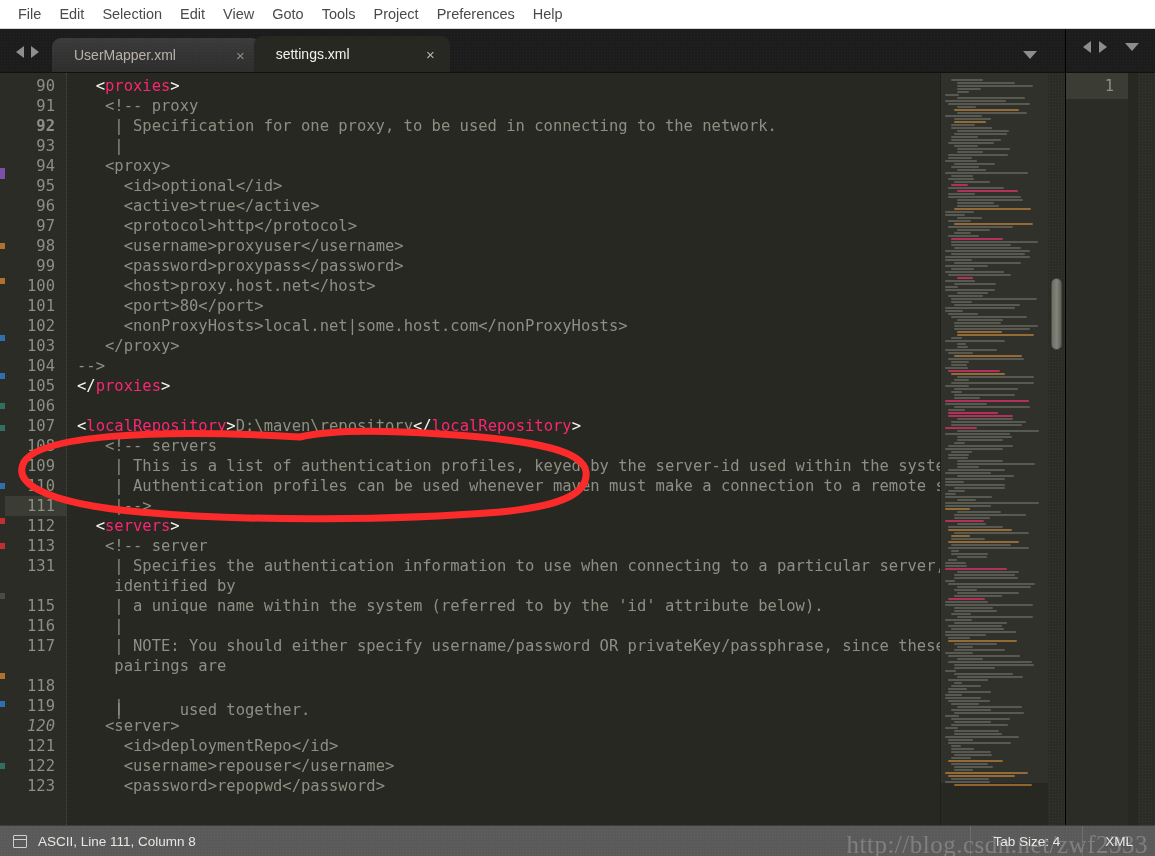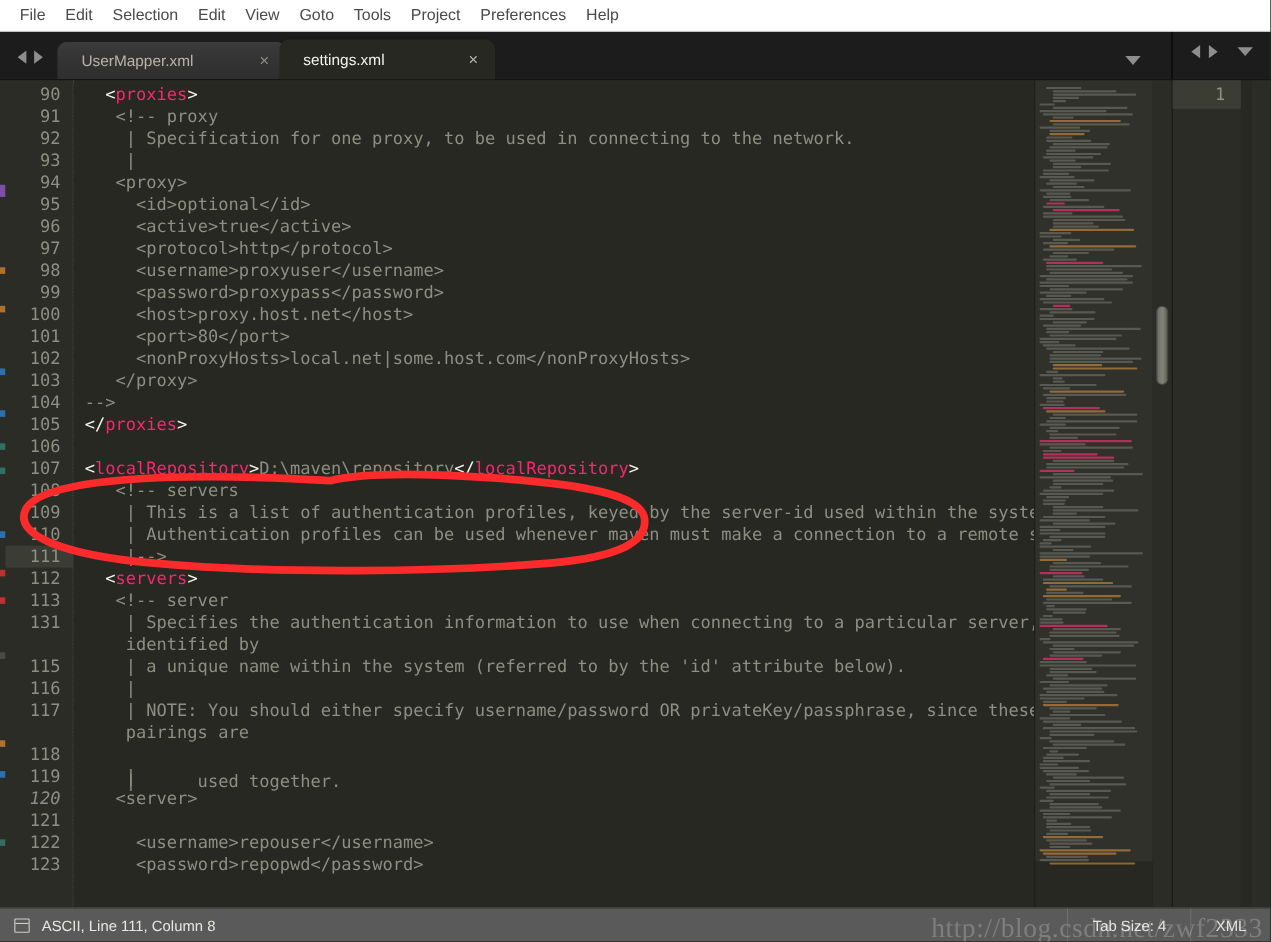--- a/index.html
+++ b/index.html
@@ -249,21 +249,21 @@
           <div class="mark" style="top: 445px; background: rgb(192, 48, 48);"></div>
           <div class="mark" style="top: 470px; background: rgb(192, 48, 48);"></div>
           <div class="mark" style="top: 520px; background: rgb(74, 75, 67);"></div>
           <div class="mark" style="top: 600px; background: rgb(176, 112, 48);"></div>
           <div class="mark" style="top: 628px; background: rgb(47, 111, 176);"></div>
           <div class="mark" style="top: 690px; background: rgb(51, 110, 99);"></div>
         </div>
       <div class="gutter" id="gutter">
           <div class="ln" style="top: 3px;">90</div>
           <div class="ln" style="top: 23px;">91</div>
-          <div class="ln" style="top: 43px;">92</div>
+          <div class="ln" style="top: 43px; font-weight: bold;">92</div>
           <div class="ln" style="top: 63px;">93</div>
           <div class="ln" style="top: 83px;">94</div>
           <div class="ln" style="top: 103px;">95</div>
           <div class="ln" style="top: 123px;">96</div>
           <div class="ln" style="top: 143px;">97</div>
           <div class="ln" style="top: 163px;">98</div>
           <div class="ln" style="top: 183px;">99</div>
           <div class="ln" style="top: 203px;">100</div>
           <div class="ln" style="top: 223px;">101</div>
           <div class="ln" style="top: 243px;">102</div>
@@ -317,20 +317,21 @@
           <div class="row" style="top: 463px;"><span class="ind">   </span><span class="cm">&lt;!-- server</span></div>
           <div class="row" style="top: 483px;"><span class="ind">    </span><span class="cm">| Specifies the authentication information to use when connecting to a particular server,</span></div>
           <div class="row" style="top: 503px;"><span class="ind">    </span><span class="cm">identified by</span></div>
           <div class="row" style="top: 523px;"><span class="ind">    </span><span class="cm">| a unique name within the system (referred to by the 'id' attribute below).</span></div>
           <div class="row" style="top: 543px;"><span class="ind">    </span><span class="cm">|</span></div>
           <div class="row" style="top: 563px;"><span class="ind">    </span><span class="cm">| NOTE: You should either specify username/password OR privateKey/passphrase, since these</span></div>
           <div class="row" style="top: 583px;"><span class="ind">    </span><span class="cm">pairings are</span></div>
           <div class="row" style="top: 627px; text-align: center;"><span class="ind">    </span><span class="cm">|      used together.</span></div>
           <div class="row" style="top: 623px;"><span class="ind">    </span><span class="cm">|</span></div>
           <div class="row" style="top: 643px;"><span class="ind">   </span><span class="cm">&lt;server&gt;</span></div>
+          <div class="row" style="top: 663px;"><span class="ind">     </span><span class="cm">&lt;id&gt;deploymentRepo&lt;/id&gt;</span></div>
           <div class="row" style="top: 683px;"><span class="ind">     </span><span class="cm">&lt;username&gt;repouser&lt;/username&gt;</span></div>
           <div class="row" style="top: 703px;"><span class="ind">     </span><span class="cm">&lt;password&gt;repopwd&lt;/password&gt;</span></div>
         </div>
       <div class="minimap" id="minimap">
           <div class="mm-line" style="top: 6px; left: 10px; width: 31.9412px; background: rgba(141, 143, 130, 0.42);"></div>
           <div class="mm-line" style="top: 9px; left: 16px; width: 57.7417px; background: rgba(141, 143, 130, 0.42);"></div>
           <div class="mm-line" style="top: 12px; left: 16px; width: 75.7342px; background: rgba(141, 143, 130, 0.42);"></div>
           <div class="mm-line" style="top: 15px; left: 16px; width: 23.5129px; background: rgba(141, 143, 130, 0.42);"></div>
           <div class="mm-line" style="top: 18px; left: 16px; width: 12.3685px; background: rgba(141, 143, 130, 0.42);"></div>
           <div class="mm-line" style="top: 21px; left: 4px; width: 14.1914px; background: rgba(141, 143, 130, 0.42);"></div>

